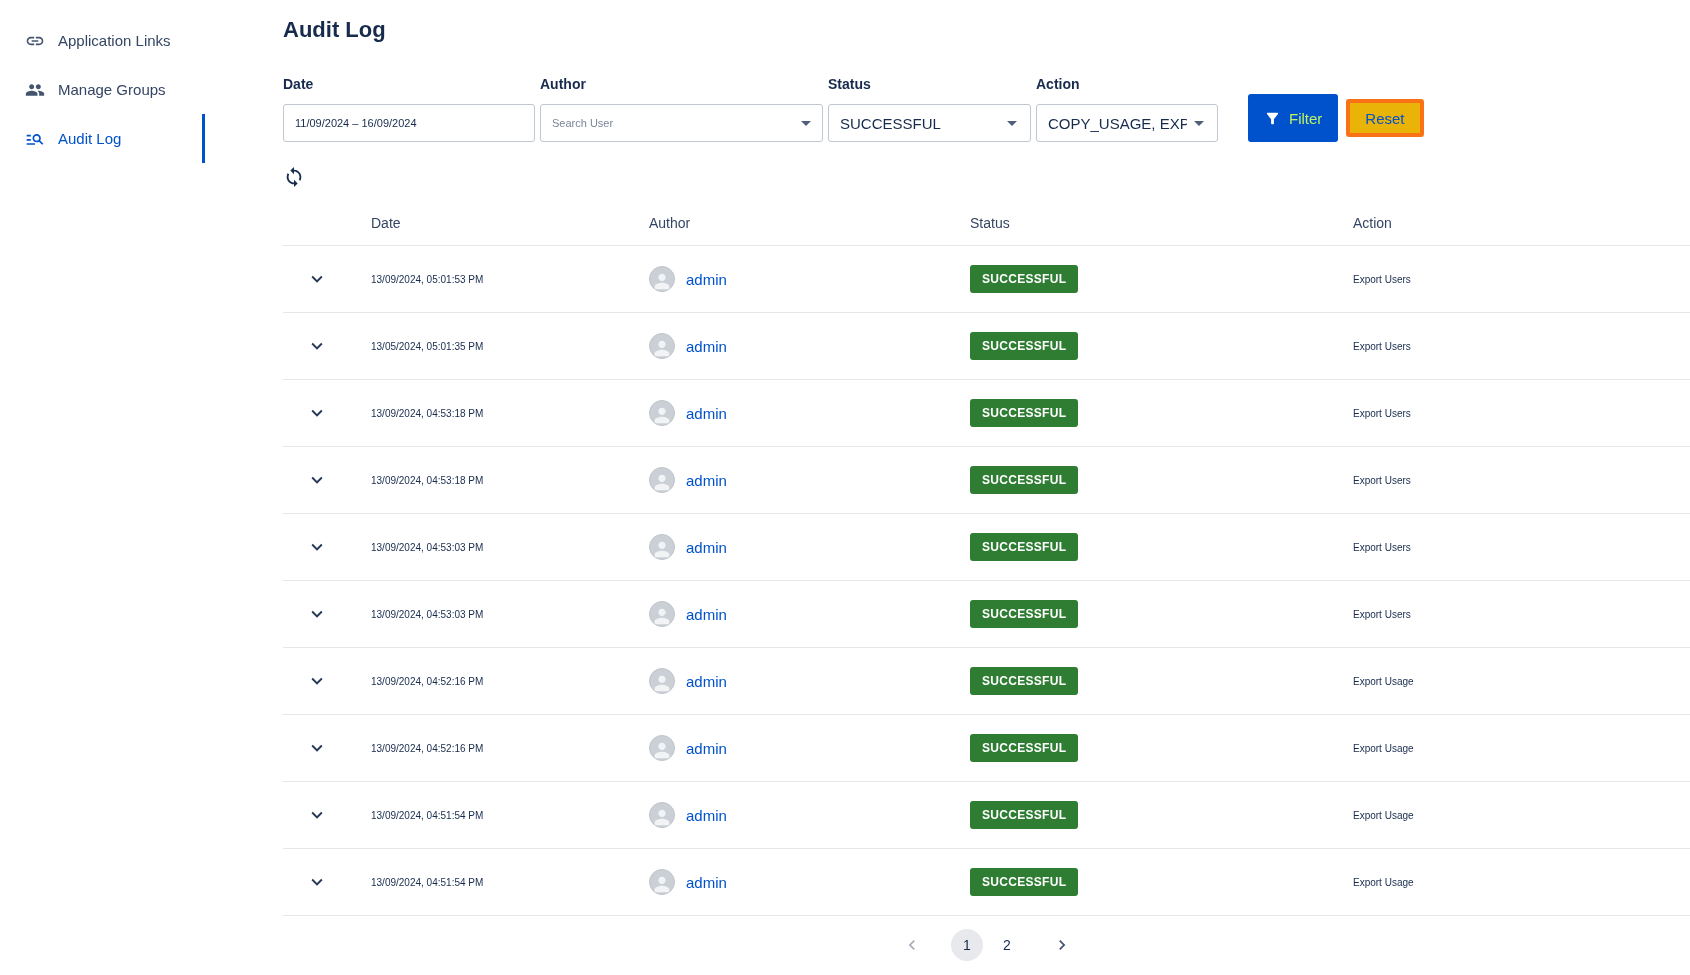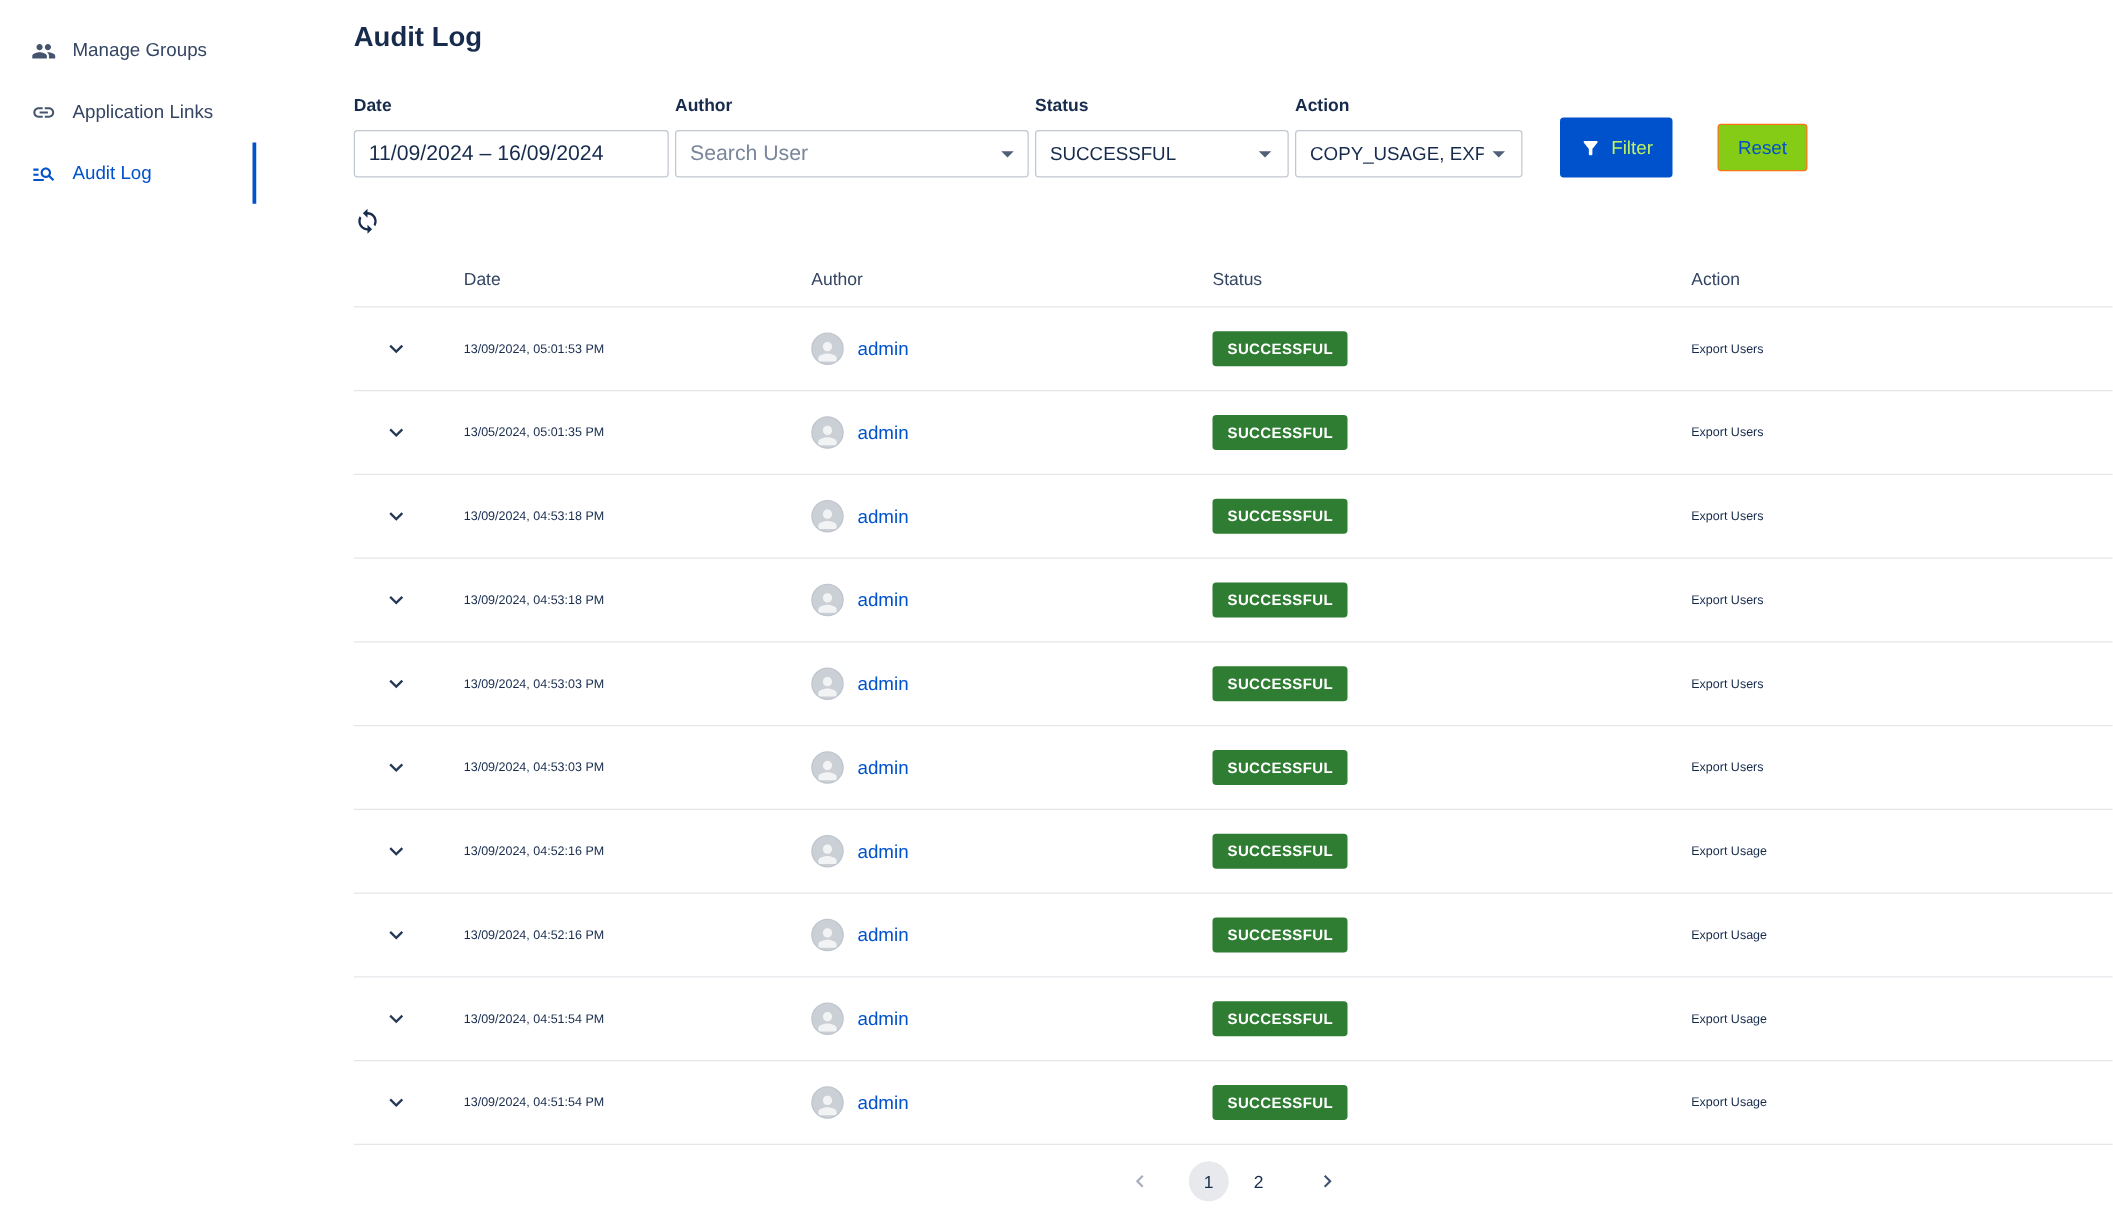--- a/index.html
+++ b/index.html
@@ -28,21 +28,21 @@
   
   .main { flex:1; padding:16px 0 0 78px; }
   .page-title { font-size:22px; font-weight:700; color:#172B4D; line-height:28px; }
 
   
   .filters { display:flex; align-items:flex-end; margin-top:32px; }
   .field { display:flex; flex-direction:column; margin-right:5px; }
   .field .flabel { font-size:14px; font-weight:700; color:#172B4D; margin-bottom:12px; }
   .tinput {
     height:38px; border:1px solid #C1C7D0; border-radius:3px; background:#fff;
-    font-family:"Liberation Sans", sans-serif; font-size:17px; color:#172B4D; padding:0 11px;
+    font-family:"Liberation Sans", sans-serif; font-size:11px; color:#172B4D; padding:0 11px;
     outline:none;
   }
   .tinput::placeholder { color:#7A869A; }
   .selectbox {
     height:38px; border:1px solid #C1C7D0; border-radius:3px; background:#fff;
     display:flex; align-items:center; justify-content:space-between;
     padding:0 6px 0 11px; font-size:15px; color:#172B4D; cursor:pointer;
   }
   .selectbox .sel-text { white-space:nowrap; overflow:hidden; }
   .dd-arrow { width:24px; height:24px; color:#505F79; flex:0 0 24px; }
@@ -54,22 +54,22 @@
   .w-status { width:203px; }
   .w-action { width:182px;text-align:center; }
   .filter-btns { display:flex; align-items:center; gap:8px; margin-left:25px; }
   .btn-filter {
     height:48px; padding:0 16px; border:none; border-radius:3px; background:#0052CC;
     color:#bef264; font-family:"Liberation Sans", sans-serif; font-size:15px; font-weight:500;
     display:flex; align-items:center; gap:8px; cursor:pointer;
   }
   .btn-filter svg { width:17px; height:17px; }
   .btn-reset {
-    height:38px; padding:0 15px; border:1px solid #f97316; border-radius:3px; background:#84cc16;
-    color:#0052CC; font-family:"Liberation Sans", sans-serif; font-size:15px; cursor:pointer;margin-left:28px;
+    height:38px; padding:0 15px; border:4px solid #f97316; border-radius:3px; background:#eab308;
+    color:#0052CC; font-family:"Liberation Sans", sans-serif; font-size:15px; cursor:pointer;
   }
 
   
   .refresh-btn {
     margin-top:20px; width:30px; height:30px; border:none; background:transparent;
     color:#172B4D; cursor:pointer; display:flex; align-items:center; justify-content:flex-start;
   }
   .refresh-btn svg { width:22px; height:22px; }
 
   
@@ -117,32 +117,32 @@
 </style>
 </head>
 <body>
 
 <div class="app">
 
   <nav class="sidebar">
     <div class="nav-item">
       <span class="nav-ic">
         <svg viewBox="0 0 24 24" fill="currentColor">
+            <path d="M3.9 12c0-1.71 1.39-3.1 3.1-3.1h4V7H7c-2.76 0-5 2.24-5 5s2.24 5 5 5h4v-1.9H7c-1.71 0-3.1-1.39-3.1-3.1zM8 13h8v-2H8v2zm9-6h-4v1.9h4c1.71 0 3.1 1.39 3.1 3.1s-1.39 3.1-3.1 3.1h-4V17h4c2.76 0 5-2.24 5-5s-2.24-5-5-5z"></path>
+          </svg>
+      </span>
+      <span>Application Links</span>
+    </div>
+    <div class="nav-item">
+      <span class="nav-ic">
+        <svg viewBox="0 0 24 24" fill="currentColor">
             <path d="M16 11c1.66 0 2.99-1.34 2.99-3S17.66 5 16 5c-1.66 0-3 1.34-3 3s1.34 3 3 3zm-8 0c1.66 0 2.99-1.34 2.99-3S9.66 5 8 5C6.34 5 5 6.34 5 8s1.34 3 3 3zm0 2c-2.33 0-7 1.17-7 3.5V19h14v-2.5C15 14.17 10.33 13 8 13zm8 0c-.29 0-.62.02-.97.05 1.16.84 1.97 1.97 1.97 3.45V19h6v-2.5c0-2.33-4.67-3.5-7-3.5z"></path>
           </svg>
       </span>
       <span>Manage Groups</span>
-    </div>
-    <div class="nav-item">
-      <span class="nav-ic">
-        <svg viewBox="0 0 24 24" fill="currentColor">
-            <path d="M3.9 12c0-1.71 1.39-3.1 3.1-3.1h4V7H7c-2.76 0-5 2.24-5 5s2.24 5 5 5h4v-1.9H7c-1.71 0-3.1-1.39-3.1-3.1zM8 13h8v-2H8v2zm9-6h-4v1.9h4c1.71 0 3.1 1.39 3.1 3.1s-1.39 3.1-3.1 3.1h-4V17h4c2.76 0 5-2.24 5-5s-2.24-5-5-5z"></path>
-          </svg>
-      </span>
-      <span>Application Links</span>
     </div>
     <div class="nav-item active">
       <span class="nav-ic">
         <svg viewBox="0 0 24 24" fill="currentColor">
             <path d="M7 9H2V7h5v2zm0 3H2v2h5v-2zm13.59 7l-3.83-3.83c-.8.52-1.74.83-2.76.83-2.76 0-5-2.24-5-5s2.24-5 5-5 5 2.24 5 5c0 1.02-.31 1.96-.83 2.75L22 17.59 20.59 19zM17 11c0-1.65-1.35-3-3-3s-3 1.35-3 3 1.35 3 3 3 3-1.35 3-3zM2 19h10v-2H2v2z"></path>
           </svg>
       </span>
       <span>Audit Log</span>
     </div>
   </nav>

